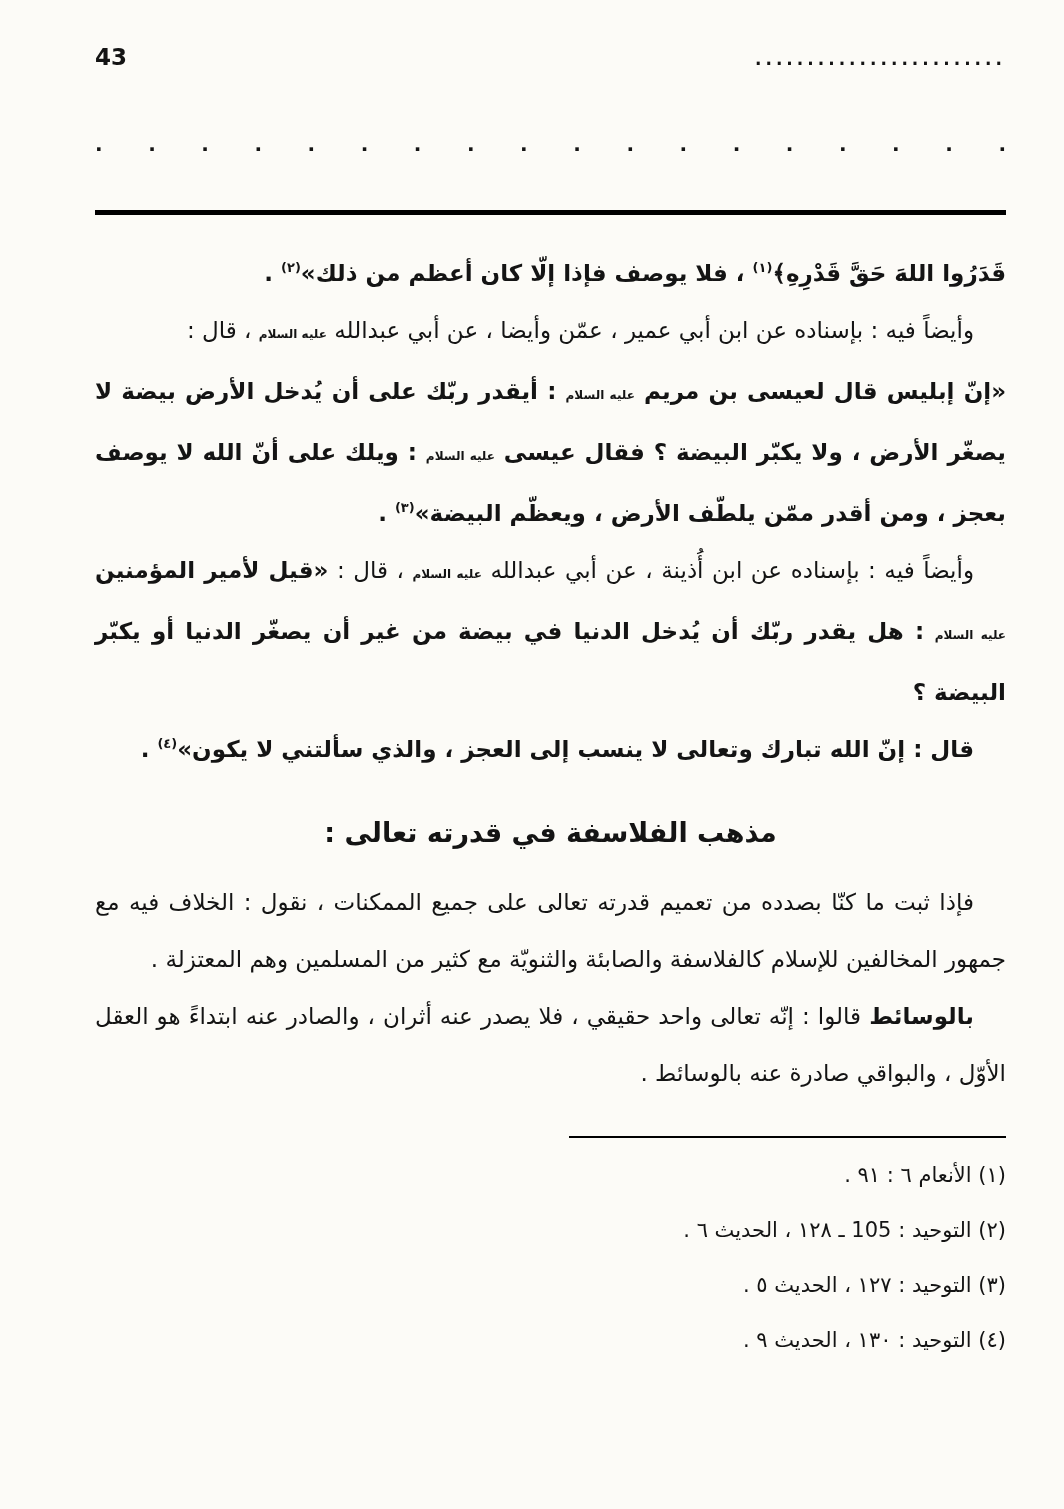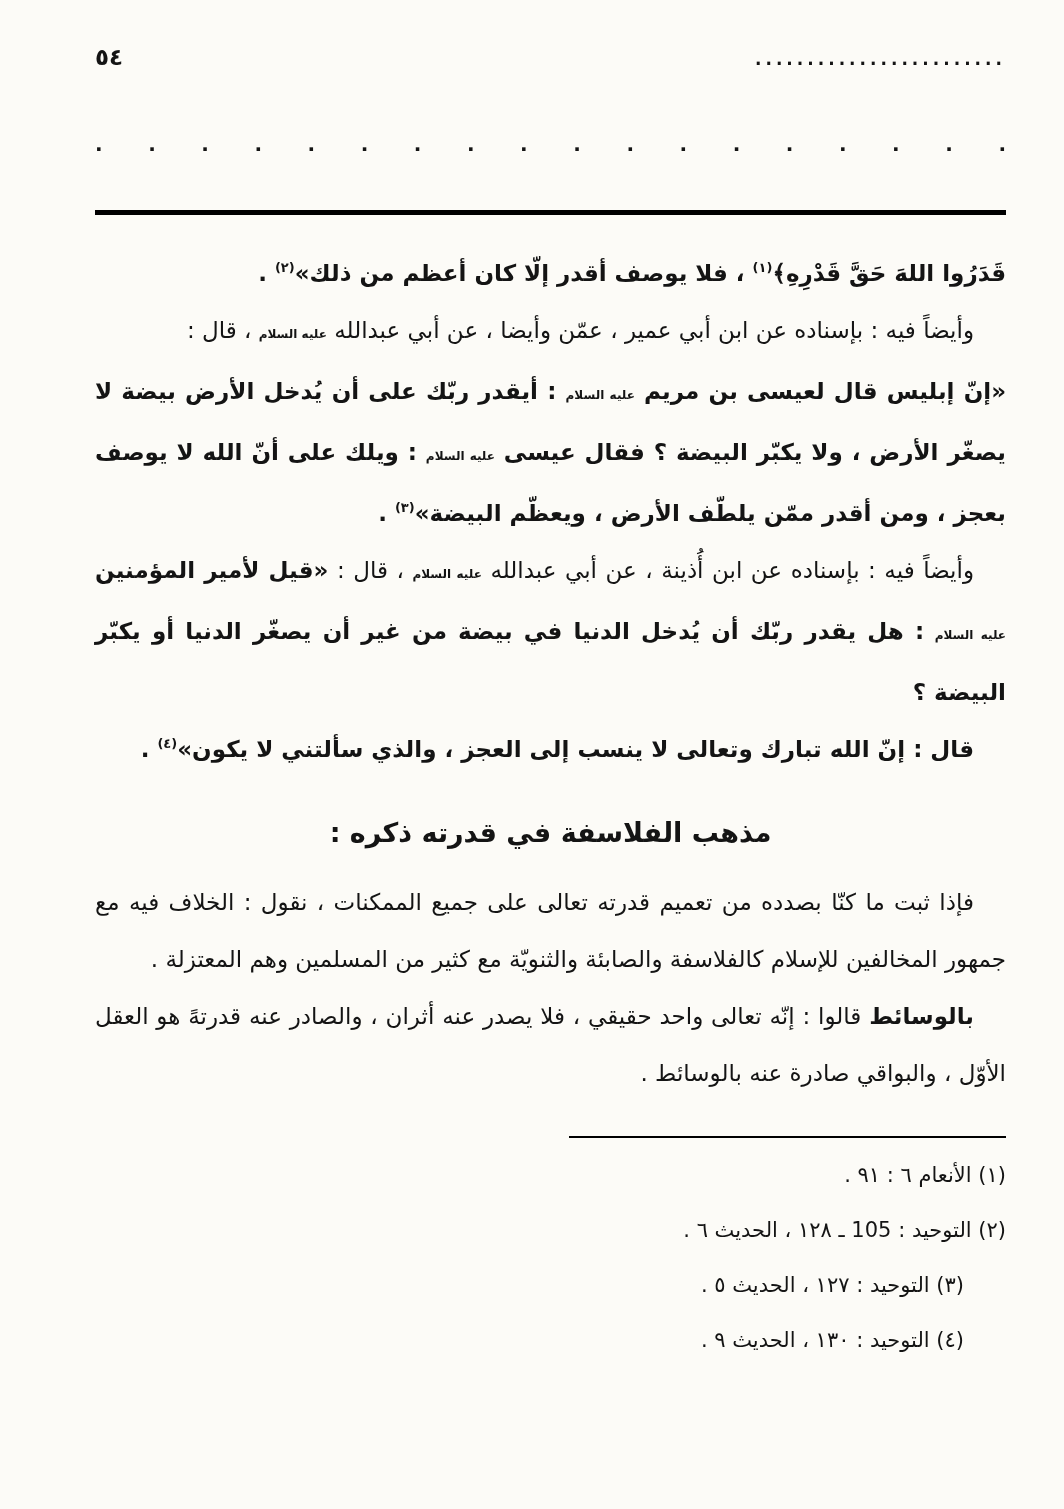--- a/index.html
+++ b/index.html
@@ -84,53 +84,53 @@
     height: 0;
     border-top: 2px solid #000;
     margin-top: 34px;
     margin-bottom: 10px; 
   }
   .fns {
     font-size: 21px;
     line-height: 55px;
     text-align: right;
   }
-  .fn.shift { margin-right: 42px; }
+  .fn.shift { }
 </style>
 </head>
 <body>
 
 <div class="page">
 
   <div class="hdr">
     <span class="hdr-dots">........................</span>
-    <span class="hdr-num">٥٤</span>
+    <span class="hdr-num">43</span>
   </div>
 
   <div class="dots-row">. . . . . . . . . . . . . . . . . .</div>
 
   <div class="rule"></div>
 
   <div class="body">
 
-    <p class="para b"><span>قَدَرُوا اللهَ حَقَّ قَدْرِهِ﴾</span><span class="fnref">(١)</span> <span>، فلا يوصف أقدر إلّا كان أعظم من ذلك»</span><span class="fnref">(٢)</span> <span>.</span></p>
+    <p class="para b"><span>قَدَرُوا اللهَ حَقَّ قَدْرِهِ﴾</span><span class="fnref">(١)</span> <span>، فلا يوصف فإذا إلّا كان أعظم من ذلك»</span><span class="fnref">(٢)</span> <span>.</span></p>
 
     <p class="para indent"><span>وأيضاً فيه : بإسناده عن ابن أبي عمير ، عمّن وأيضا ، عن أبي عبدالله</span> <span class="as">عليه السلام</span> <span>، قال :</span></p>
 
     <p class="para b"><span>«إنّ إبليس قال لعيسى بن مريم</span> <span class="as">عليه السلام</span> <span>: أيقدر ربّك على أن يُدخل الأرض بيضة لا يصغّر الأرض ، ولا يكبّر البيضة ؟ فقال عيسى</span> <span class="as">عليه السلام</span> <span>: ويلك على أنّ الله لا يوصف بعجز ، ومن أقدر ممّن يلطّف الأرض ، ويعظّم البيضة»</span><span class="fnref">(٣)</span> <span>.</span></p>
 
     <p class="para indent"><span>وأيضاً فيه : بإسناده عن ابن أُذينة ، عن أبي عبدالله</span> <span class="as">عليه السلام</span> <span>، قال :</span> <span class="b">«قيل لأمير المؤمنين</span> <span class="as">عليه السلام</span> <span class="b">: هل يقدر ربّك أن يُدخل الدنيا في بيضة من غير أن يصغّر الدنيا أو يكبّر البيضة ؟</span></p>
 
     <p class="para indent b"><span>قال : إنّ الله تبارك وتعالى لا ينسب إلى العجز ، والذي سألتني لا يكون»</span><span class="fnref">(٤)</span> <span>.</span></p>
 
-    <p class="para heading">مذهب الفلاسفة في قدرته ذكره :</p>
+    <p class="para heading">مذهب الفلاسفة في قدرته تعالى :</p>
 
     <p class="para indent">فإذا ثبت ما كنّا بصدده من تعميم قدرته تعالى على جميع الممكنات ، نقول : الخلاف فيه مع جمهور المخالفين للإسلام كالفلاسفة والصابئة والثنويّة مع كثير من المسلمين وهم المعتزلة .</p>
 
-    <p class="para indent"><span class="b">بالوسائط</span> <span>قالوا : إنّه تعالى واحد حقيقي ، فلا يصدر عنه أثران ، والصادر عنه قدرتهً هو العقل الأوّل ، والبواقي صادرة عنه بالوسائط .</span></p>
+    <p class="para indent"><span class="b">بالوسائط</span> <span>قالوا : إنّه تعالى واحد حقيقي ، فلا يصدر عنه أثران ، والصادر عنه ابتداءً هو العقل الأوّل ، والبواقي صادرة عنه بالوسائط .</span></p>
 
   </div>
 
   <div>
     <div class="fn-sep"></div>
     <div class="fns">
       <div class="fn">(١) الأنعام ٦ : ٩١ .</div>
       <div class="fn">(٢) التوحيد : 105 ـ ١٢٨ ، الحديث ٦ .</div>
       <div class="fn shift">(٣) التوحيد : ١٢٧ ، الحديث ٥ .</div>
       <div class="fn shift">(٤) التوحيد : ١٣٠ ، الحديث ٩ .</div>

